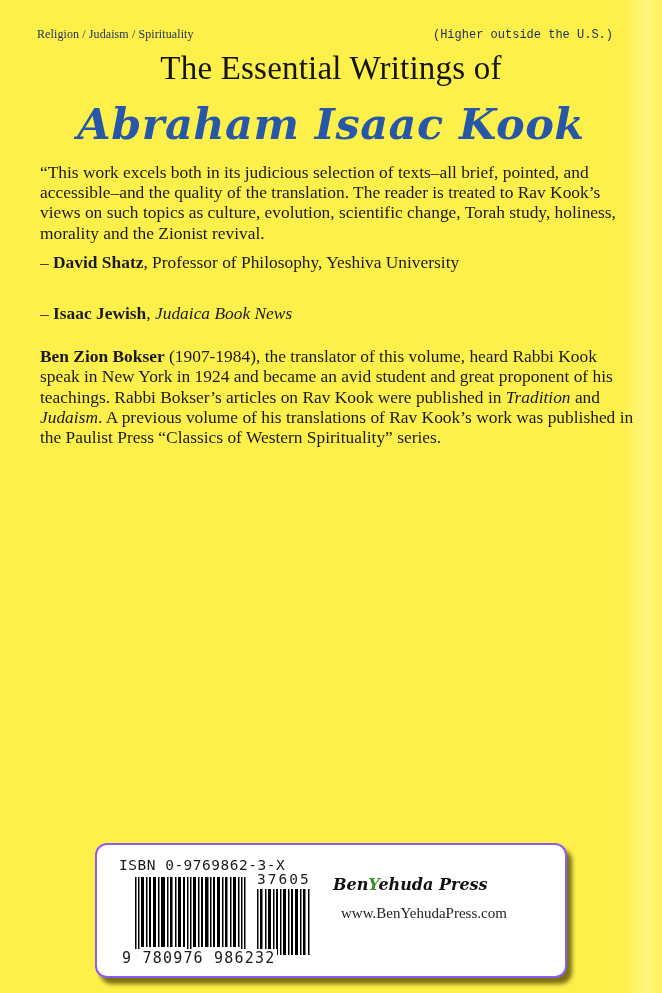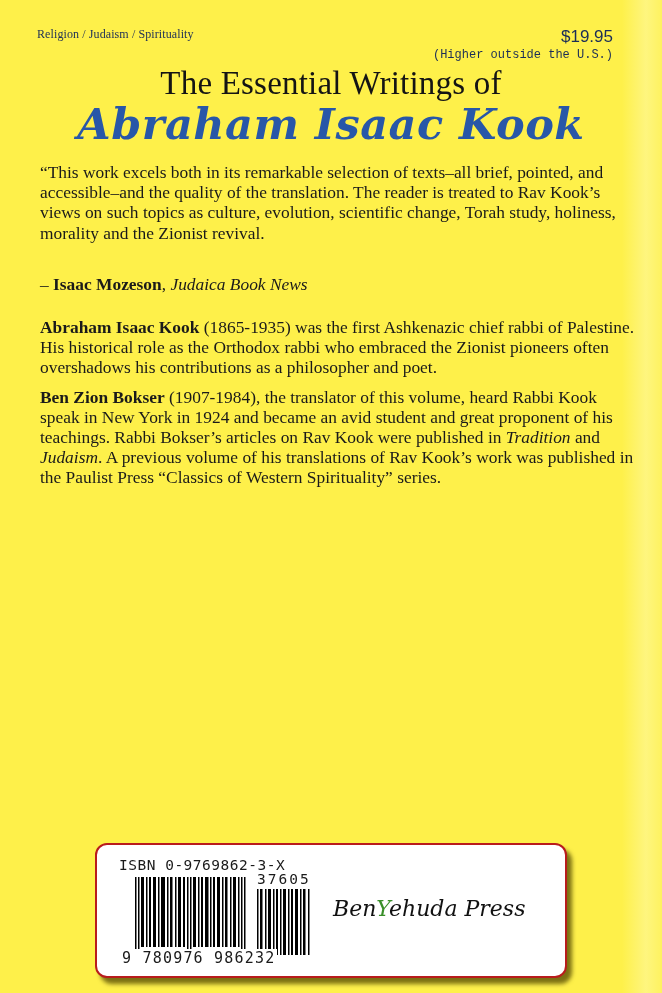--- a/index.html
+++ b/index.html
@@ -24,21 +24,21 @@
     }
     .category {
       position: absolute; left: 0; top: 0;
       font-size: 12px; letter-spacing: 0.1px; font-family: Liberation Serif, serif;
     }
     .price-block { position: absolute; right: 0; top: 0; text-align: right; }
     .price { font-size: 17px; line-height: 20px; }
     .price-note { font-size: 12px; line-height: 17px; font-family: Liberation Mono, monospace; }
 
     .title-line1 {
-      position: absolute; top: 65px; left: 0; width: 662px;
+      position: absolute; top: 50px; left: 0; width: 662px;
       text-align: center;
       font-size: 33px; color: #141414;
       font-family: "Liberation Serif", "DejaVu Serif", serif;
       letter-spacing: 0.2px;
     }
     .title-line2 {
       position: absolute; top: 99px; left: 0; width: 662px;
       text-align: center;
       font-size: 43px; color: #2857a8;
       font-weight: bold; font-style: italic;
@@ -50,21 +50,21 @@
       position: absolute; left: 40px; top: 162px; width: 600px;
       font-size: 17.4px; line-height: 20.2px;
     }
     .content p { margin: 0 0 9px 0; }
     .gap { height: 22px; }
     .gap-sm { height: 14px; }
     b { font-weight: bold; }
 
     .barcode-box {
       position: absolute; left: 95px; top: 843px; width: 468px; height: 131px;
-      background: #ffffff; border: 2px solid #b91c1c;
+      background: #ffffff; border: 2px solid #8b5cf6;
       border-radius: 12px;
       box-shadow: 5px 6px 4px rgba(80,70,0,0.75);
     }
     .isbn-label {
       position: absolute; left: 22px; top: 12px;
       font-family: "DejaVu Sans Mono", "Liberation Mono", monospace;
       font-size: 14.5px; letter-spacing: 0.5px;
     }
     .barcode-main {
       position: absolute; left: 38px; top: 32px; width: 112px; height: 78px;
@@ -78,51 +78,50 @@
       font-size: 14.5px; letter-spacing: 2px;
     }
     .ean-digits {
       position: absolute; left: 23px; top: 104px;
       font-family: "DejaVu Sans Mono", "Liberation Mono", monospace;
       font-size: 15px; letter-spacing: 1.2px; background: #fff; padding: 0 2px;
     }
     .publisher {
       position: absolute; left: 236px; top: 30px;
       font-family: "DejaVu Serif", "Liberation Serif", serif;
-      font-style: italic; font-weight: normal; font-size: 22px; color: #111; margin-top: 21px;
+      font-style: italic; font-weight: bold; font-size: 16px; color: #111;
     }
     .publisher .y { color: #3a8f2a; }
     .website {
       position: absolute; left: 244px; top: 60px;
       font-family: "Liberation Serif", "DejaVu Serif", serif;
       font-size: 15px; color: #222;
     }
   </style>
 </head>
 <body>
 
 <div class="edge-glow"></div>
 
 <div class="topbar">
   <div class="category">Religion / Judaism / Spirituality</div>
   <div class="price-block">
-    <div class="price">$19.95</div>
     <div class="price-note">(Higher outside the U.S.)</div>
   </div>
 </div>
 
 <div class="title-line1">The Essential Writings of</div>
 <div class="title-line2">Abraham Isaac Kook</div>
 
 <div class="content">
-  <p>“This work excels both in its remarkable selection of texts–all brief, pointed, and accessible–and the quality of the translation. The reader is treated to Rav Kook’s views on such topics as culture, evolution, scientific change, Torah study, holiness, morality and the Zionist revival.</p>
+  <p>“This work excels both in its judicious selection of texts–all brief, pointed, and accessible–and the quality of the translation. The reader is treated to Rav Kook’s views on such topics as culture, evolution, scientific change, Torah study, holiness, morality and the Zionist revival.</p>
+  <p><span>– </span><b>David Shatz</b><span>, Professor of Philosophy, Yeshiva University</span></p>
   <div class="gap"></div>
-  <p><span>– </span><b>Isaac Mozeson</b><span>, </span><i>Judaica Book News</i></p>
+  <p><span>– </span><b>Isaac Jewish</b><span>, </span><i>Judaica Book News</i></p>
   <div class="gap-sm"></div>
-  <p><b>Abraham Isaac Kook</b><span> (1865-1935) was the first Ashkenazic chief rabbi of Palestine. His historical role as the Orthodox rabbi who embraced the Zionist pioneers often overshadows his contributions as a philosopher and poet.</span></p>
   <p><b>Ben Zion Bokser</b><span> (1907-1984), the translator of this volume, heard Rabbi Kook speak in New York in 1924 and became an avid student and great proponent of his teachings. Rabbi Bokser’s articles on Rav Kook were published in </span><i>Tradition</i><span> and </span><i>Judaism</i><span>. A previous volume of his translations of Rav Kook’s work was published in the Paulist Press “Classics of Western Spirituality” series.</span></p>
 </div>
 
 <div class="barcode-box">
   <div class="isbn-label">ISBN 0-9769862-3-X</div>
   <svg class="barcode-main" viewBox="0 0 112 78" preserveAspectRatio="none">
     <g fill="#000">
       <rect x="0" y="0" width="1.5" height="78"></rect>
         <rect x="3" y="0" width="1.5" height="78"></rect>
       <rect x="6" y="0" width="3" height="70"></rect>
@@ -169,13 +168,14 @@
         <rect x="34" y="0" width="2" height="66"></rect>
       <rect x="38" y="0" width="3" height="66"></rect>
         <rect x="43" y="0" width="1.5" height="66"></rect>
       <rect x="46" y="0" width="2.5" height="66"></rect>
         <rect x="51" y="0" width="1.5" height="66"></rect>
     </g>
   </svg>
   <div class="ean-digits">9 780976 986232</div>
 
   <div class="publisher"><span>Ben</span><span class="y">Y</span><span>ehuda Press</span></div>
+  <div class="website">www.BenYehudaPress.com</div>
 </div>
 
 </body></html>

